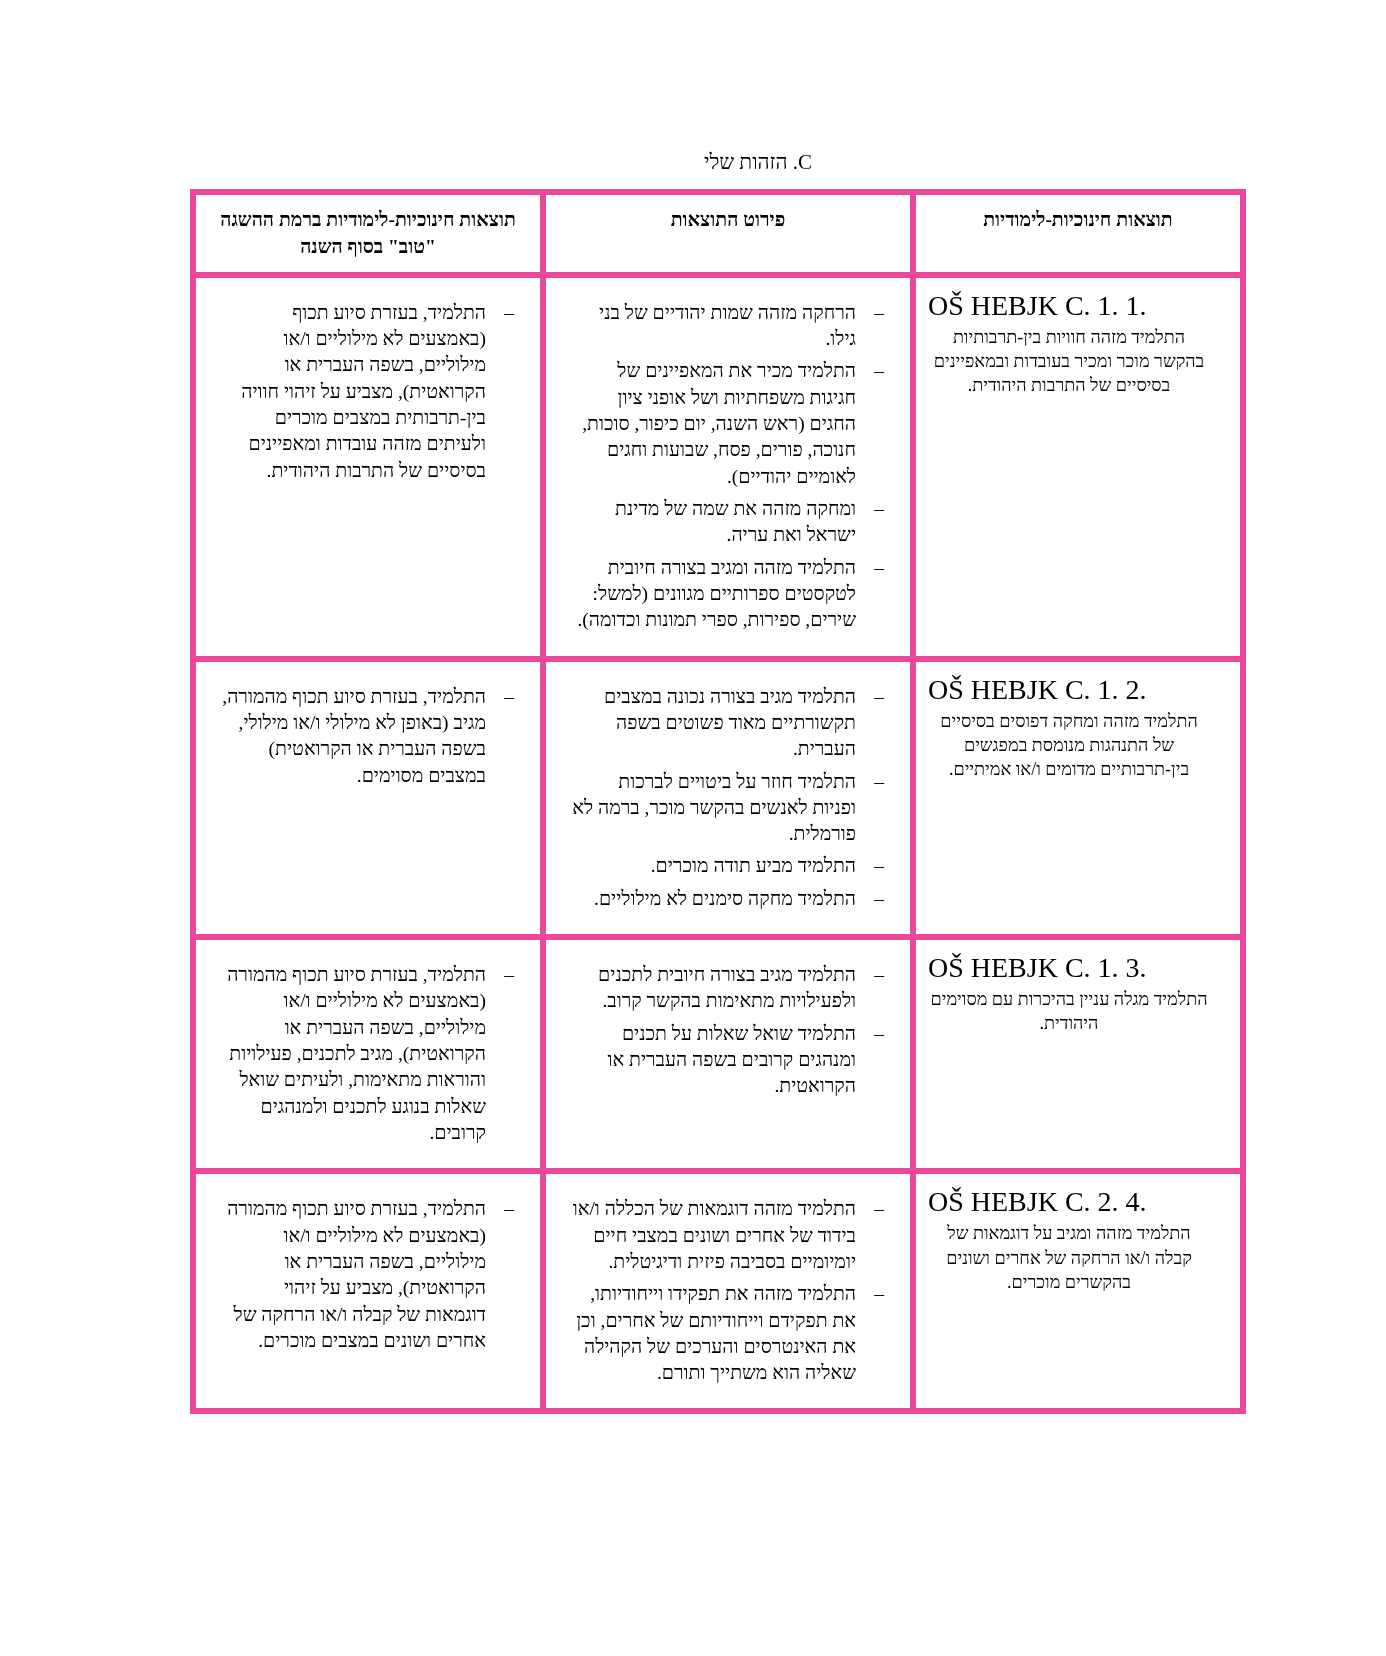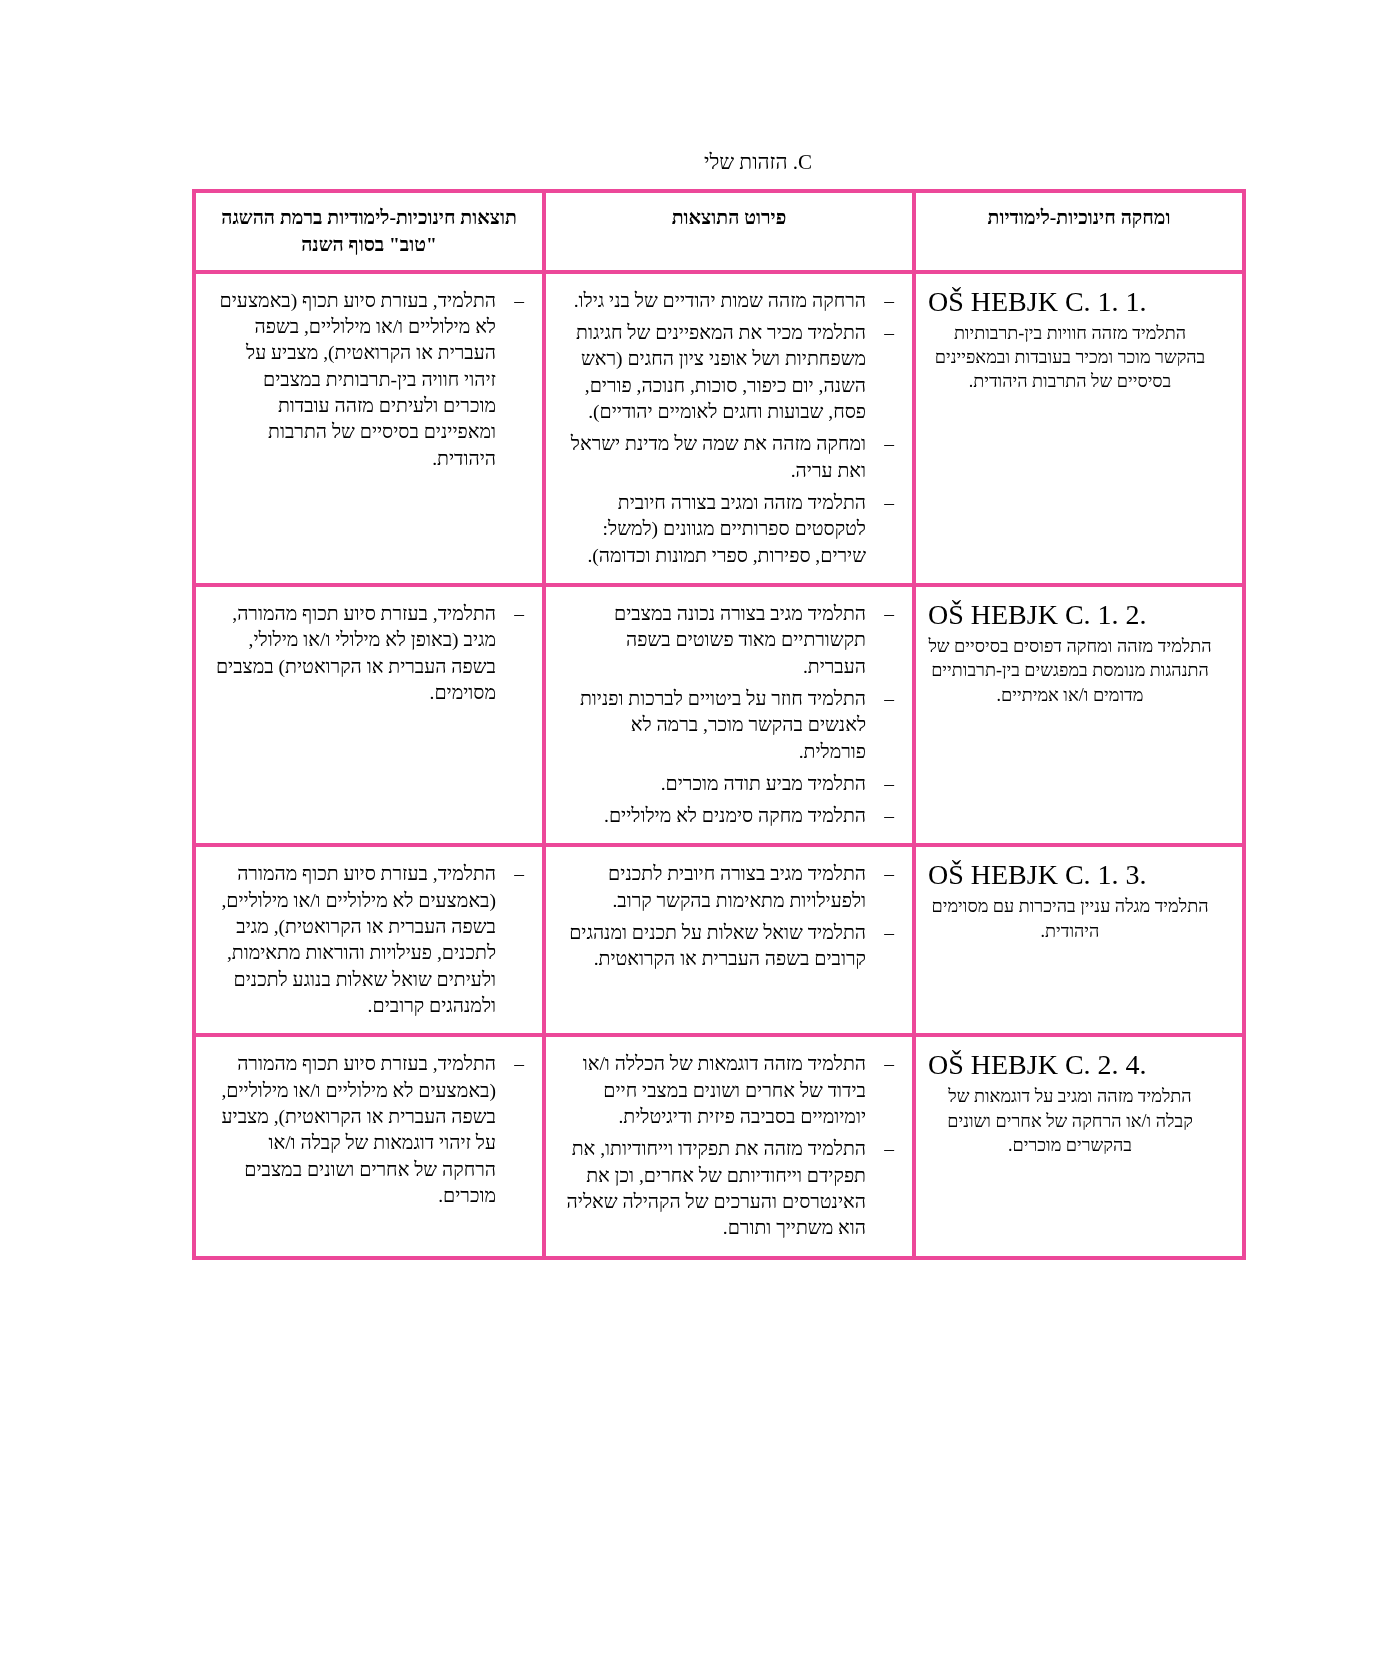--- a/index.html
+++ b/index.html
@@ -31,21 +31,21 @@
   }
   table.outcomes {
     border-collapse: collapse;
     width: 1050px;
     margin: 0 auto;
     table-layout: fixed;
     direction: rtl;
   }
   table.outcomes th,
   table.outcomes td {
-    border: 4px solid #ec4899;
+    border: 6px solid #ec4899;
     vertical-align: top;
     padding: 10px 12px;
     font-size: 19.5px;
     line-height: 1.35;
   }
   table.outcomes th {
     text-align: center;
     font-weight: bold;
     padding: 12px 10px;
     font-size: 19.5px;
@@ -63,21 +63,21 @@
   }
   .code-desc {
     direction: rtl;
     text-align: center;
     font-size: 18px;
     line-height: 1.35;
     padding-right: 18px;
   }
   ul.dashlist {
     list-style: none;
-    margin: 4px;
+    margin: 12px;
     padding: 0;
   }
   ul.dashlist li {
     position: relative;
     padding-right: 30px;
     margin-bottom: 6px;
     text-align: right;
     direction: rtl;
   }
   ul.dashlist li:last-child { margin-bottom: 0; }
@@ -96,21 +96,21 @@
   <div class="section-heading">C. הזהות שלי</div>
 
   <table class="outcomes">
     <colgroup>
       <col class="c-code">
       <col class="c-detail">
       <col class="c-level">
     </colgroup>
     <thead>
       <tr>
-        <th>ומחקה חינוכיות-לימודיות</th>
+        <th>תוצאות חינוכיות-לימודיות</th>
         <th>פירוט התוצאות</th>
         <th>תוצאות חינוכיות-לימודיות ברמת ההשגה "טוב" בסוף השנה</th>
       </tr>
     </thead>
     <tbody>
 
       <tr>
         <td>
           <div class="code-line">OŠ HEBJK C. 1. 1.</div>
           <div class="code-desc">התלמיד מזהה חוויות בין-תרבותיות בהקשר מוכר ומכיר בעובדות ובמאפיינים בסיסיים של התרבות היהודית.</div>

